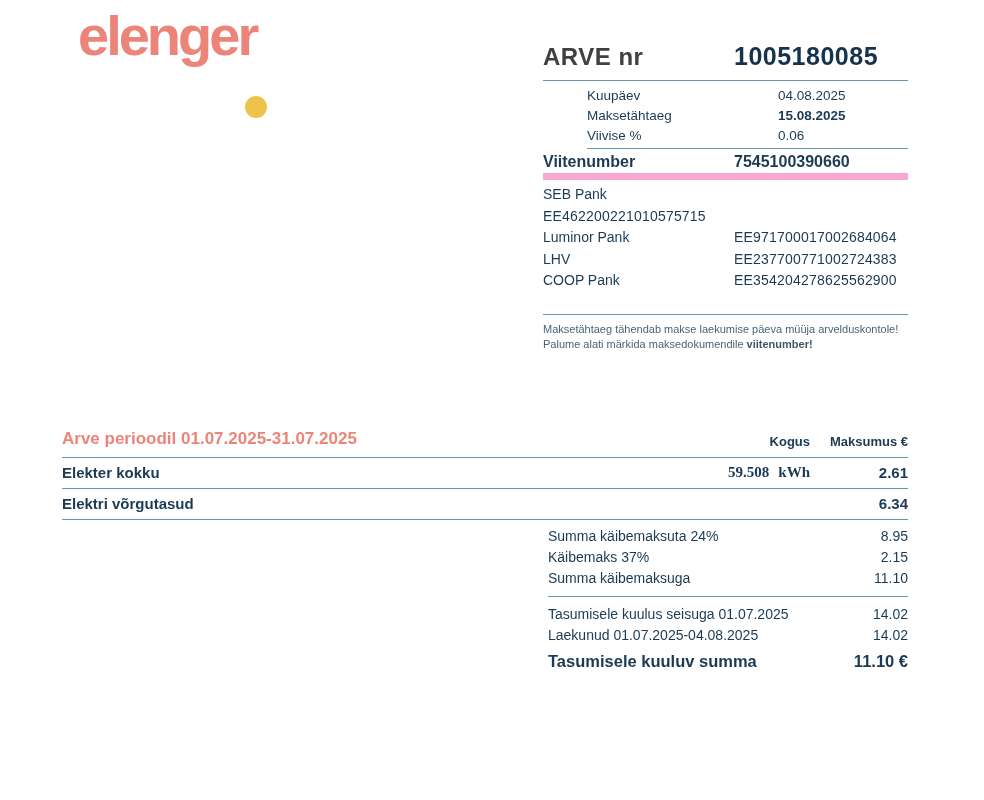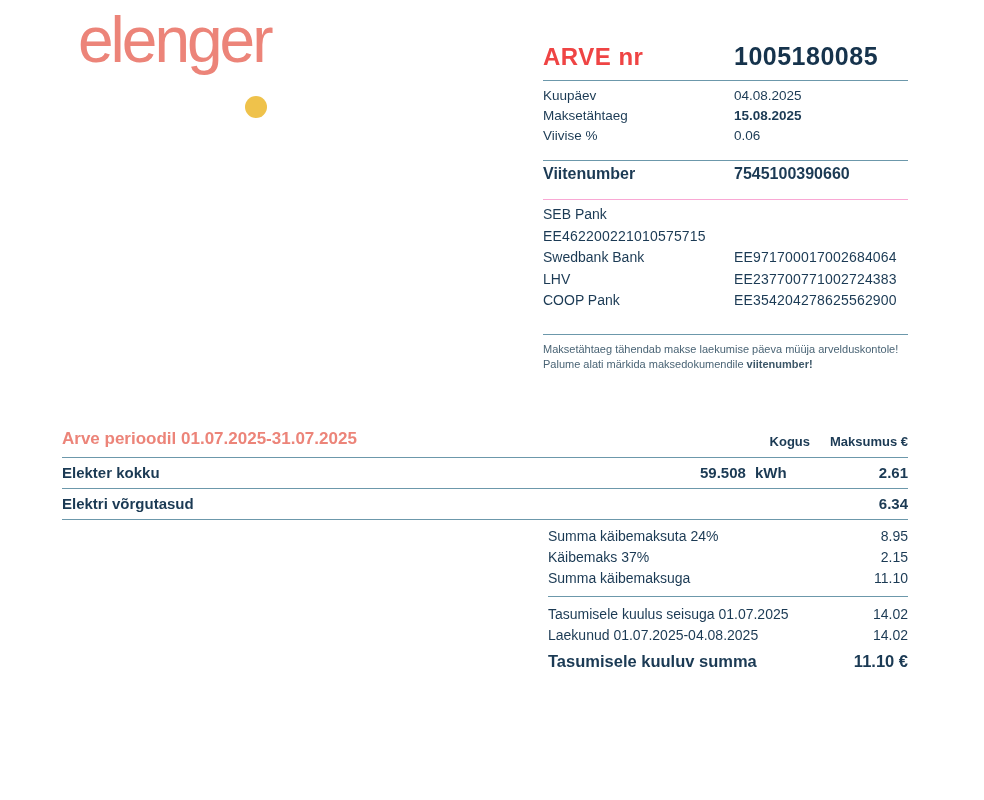--- a/index.html
+++ b/index.html
@@ -11,52 +11,52 @@
     position:relative;
     overflow:hidden;
   }
   .page { position:absolute; inset:0; background:#ffffff; }
 
   
   .logo {
     position:absolute; left:78px; top:8px; width:290px; height:130px;
   }
   .logo-text {
-    font-size:64px; font-weight:normal; letter-spacing:-3px;
+    font-size:56px; font-weight:bold; letter-spacing:-3px;
     color:#ec8479; line-height:1.0;
   }
   .logo-dot {
     position:absolute; left:167px; top:88px;
     width:22px; height:22px; border-radius:50%;
     background:#efc24b;
   }
 
   
   .info-panel {
     position:absolute; left:543px; top:42px; width:365px;
   }
   .arve-head {
     display:flex; align-items:flex-end;
     padding-bottom:9px; border-bottom:1px solid #6c98ab;
   }
   .arve-label {
-    width:191px; font-size:24px; font-weight:bold; color:#ef4444;
+    width:191px; font-size:24px; font-weight:bold; color:#404040;
     letter-spacing:0.5px;
   }
   .arve-number { font-size:25px; font-weight:bold; color:#16334c; letter-spacing:0.5px; }
 
-  .kv-group { padding:5px 0 14px 0; border-bottom:1px solid #6c98ab; }
+  .kv-group { padding:5px 0 2px 0; border-bottom:1px solid #6c98ab;margin-left:44px; }
   .kv-row { display:flex; height:20px; line-height:20px; font-size:13.5px; }
   .kv-row .k { width:191px; }
   .kv-row .v {}
   .v.bold { font-weight:bold; }
 
   .ref-row {
     display:flex; align-items:center;
-    padding:4px 0 16px 0; border-bottom:1px solid #f9a8d4;
+    padding:4px 0 2px 0; border-bottom:7px solid #f9a8d4;
   }
   .ref-row .k { width:191px; font-size:16px; font-weight:bold; }
   .ref-row .v { font-size:16px; font-weight:bold; }
 
   .bank-group { padding:4px 0 22px 0; border-bottom:1px solid #6c98ab; }
   .bank-row { display:flex; height:21.6px; line-height:21.6px; font-size:14px; }
   .bank-row .k { width:191px; }
   .bank-row .v { letter-spacing:0.2px; }
 
   .note { margin-top:7px; font-size:11px; line-height:15px; color:#4a6475; }
@@ -71,21 +71,21 @@
   .period-title { flex:1; font-size:17px; font-weight:bold; color:#ec8479; }
   .col-qty  { width:110px; text-align:right; font-size:13px; font-weight:bold; }
   .col-amt  { width:98px;  text-align:right; font-size:13px; font-weight:bold; }
 
   .t-row {
     display:flex; align-items:center;
     padding:6px 0 7px 0; border-bottom:1px solid #6c98ab;
     font-size:15px;
   }
   .t-row .lbl { flex:1; font-weight:bold; }
-  .t-row .qty { width:110px; text-align:left; font-weight:bold; white-space:pre; }
+  .t-row .qty { width:110px; text-align:right; font-weight:bold; white-space:pre;font-family:Liberation Serif, serif; }
   .t-row .qty .unit { margin-left:9px; }
   .t-row .amt { width:98px; text-align:right; font-weight:bold; }
 
   .summary { margin-left:486px; padding-top:6px; }
   .s-row { display:flex; height:21px; line-height:21px; font-size:14px; }
   .s-row .lbl { flex:1; }
   .s-row .val { text-align:right; }
   .s-divider { border-bottom:1px solid #6c98ab; margin:7px 0 7px 0; }
   .total-row { display:flex; margin-top:3px; height:24px; line-height:24px; }
   .total-row .lbl { flex:1; font-size:16.5px; font-weight:bold; }
@@ -129,21 +129,21 @@
     </div>
 
     <div class="bank-group">
       <div class="bank-row">
         <div class="k">SEB Pank</div>
       </div>
       <div class="bank-row">
         <div class="v">EE462200221010575715</div>
       </div>
       <div class="bank-row">
-        <div class="k">Swedbank Bank</div>
+        <div class="k">Luminor Pank</div>
         <div class="v">EE971700017002684064</div>
       </div>
       <div class="bank-row">
         <div class="k">LHV</div>
         <div class="v">EE237700771002724383</div>
       </div>
       <div class="bank-row">
         <div class="k">COOP Pank</div>
         <div class="v">EE354204278625562900</div>
       </div>

